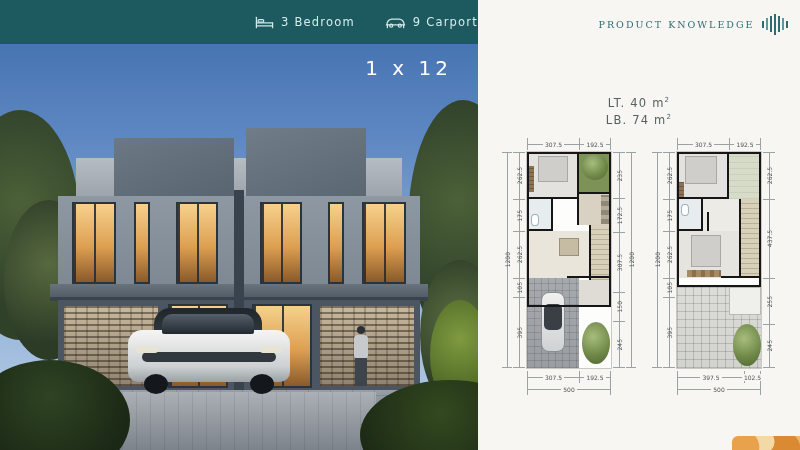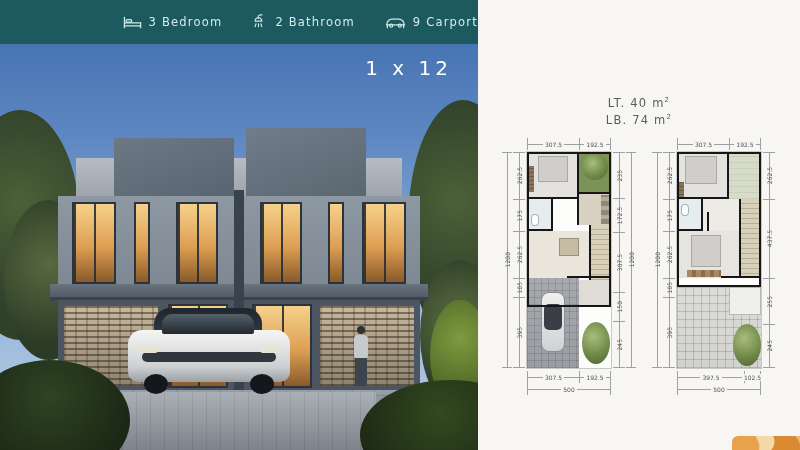--- a/index.html
+++ b/index.html
@@ -166,47 +166,49 @@
         <svg width="19" height="14" viewBox="0 0 20 14" fill="none" stroke="#cfe8e8" stroke-width="1.3" stroke-linecap="round">
           <path d="M1.5 13V2"></path>
             <path d="M18.5 13V8"></path>
             <path d="M1.5 8h17"></path>
             <path d="M1.5 11h17"></path>
           <rect x="3.2" y="4.6" width="6" height="2.6" rx="1.2"></rect>
         </svg>
         <span class="spec-label">3 Bedroom</span>
       </div>
       <div class="spec-item">
-        <svg width="16" height="16" viewBox="0 0 18 18" fill="none" stroke="#cfe8e8" stroke-width="1.3" stroke-linecap="round">
-          <path d="M7 5V3c0-1.2 1-2 2.2-2h2"></path>
-          <path d="M3.5 8a3.8 3.8 0 0 1 7.6 0z"></path>
-          <path d="M4.5 11l-1 3.2"></path>
-            <path d="M7.3 11v3.2"></path>
-            <path d="M10 11l1 3.2"></path>
-        </svg>
-        <span class="spec-label">2 Bathroom</span>
-      </div>
-      <div class="spec-item">
         <svg width="21" height="14" viewBox="0 0 22 14" fill="none" stroke="#cfe8e8" stroke-width="1.3" stroke-linecap="round" stroke-linejoin="round">
           <path d="M2 10c0-3 1.5-5.4 5-6h8c3.5.6 5 3 5 6"></path>
           <path d="M1.5 10h19"></path>
             <path d="M2.5 13v-3"></path>
             <path d="M19.5 13v-3"></path>
           <circle cx="6.5" cy="10.8" r="1.6"></circle>
             <circle cx="15.5" cy="10.8" r="1.6"></circle>
         </svg>
         <span class="spec-label">9 Carport</span>
       </div>
     </div>
 
     <div class="size-overlay">1 x 12</div>
   </div>
 
   <div class="info-panel">
 
+    <div class="brand-row">
+      <span class="brand-label">PRODUCT KNOWLEDGE</span>
+      <span class="brand-logo">
+        <i style="height:7px"></i>
+          <i style="height:12px;background:#5d979c"></i>
+          <i style="height:16px"></i>
+        <i style="height:21px"></i>
+          <i style="height:16px"></i>
+          <i style="height:12px;background:#5d979c"></i>
+          <i style="height:7px"></i>
+      </span>
+    </div>
 
     <div class="area-line" style="top:96px;">
       <span>LT. 40 m</span><sup>2</sup>
     </div>
     <div class="area-line" style="top:113px;">
       <span>LB. 74 m</span><sup>2</sup>
     </div>
 
     <div class="plan" style="left:24px;top:138px;">
       <div class="hdims" style="top:0;">

